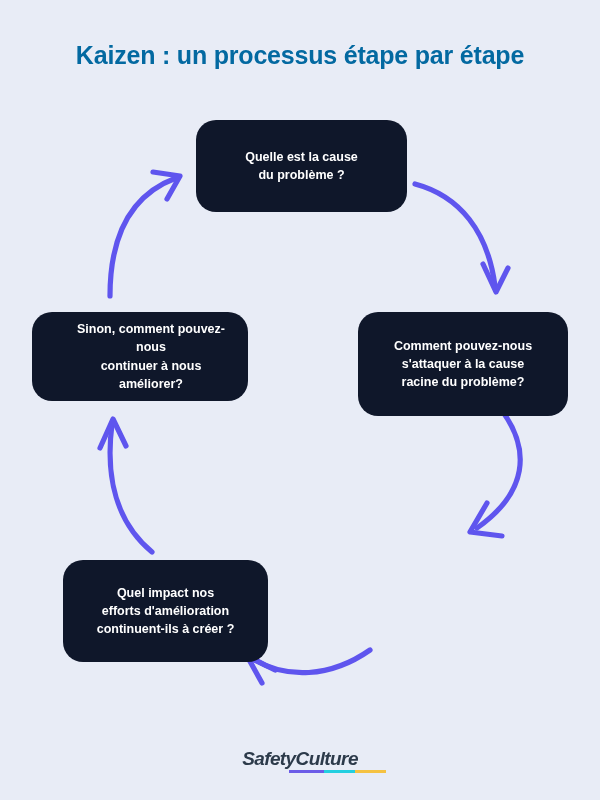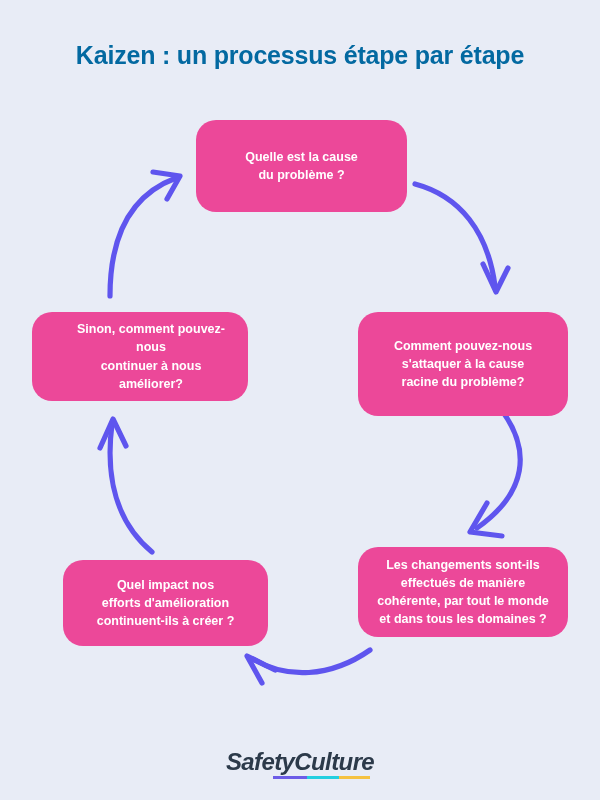--- a/index.html
+++ b/index.html
@@ -25,38 +25,38 @@
     top: 41px;
     width: 600px;
     text-align: center;
     font-size: 25px;
     font-weight: bold;
     color: #0369a1;
     letter-spacing: -0.2px;
   }
   .node {
     position: absolute;
-    background: #ec4899;
+    background: #0f172a;
     border-radius: 20px;
     color: #ffffff;
     font-size: 12.5px;
     font-weight: bold;
     line-height: 1.45;
     text-align: center;
     display: flex;
     align-items: center;
     justify-content: center;
     padding: 6px 14px;
     box-sizing: border-box;
     white-space: pre-line;
   }
   #node-0 { left: 196px; top: 120px;  width: 211px; height: 92px; }
   #node-1 { left: 358px; top: 312px;  width: 210px; height: 104px; }
   #node-2 { left: 358px; top: 547px;  width: 210px; height: 90px; }
-  #node-3 { left: 63px;  top: 560px;  width: 205px; height: 86px; }
+  #node-3 { left: 63px;  top: 560px;  width: 205px; height: 102px; }
   #node-4 { left: 32px;  top: 312px;  width: 216px; height: 89px; padding-left: 36px; }
 
   #arrows {
     position: absolute;
     left: 0;
     top: 0;
     width: 600px;
     height: 800px;
     pointer-events: none;
   }
@@ -78,21 +78,21 @@
   .logo {
     position: absolute;
     left: 0;
     top: 748px;
     width: 600px;
     text-align: center;
   }
   .logo-inner {
     display: inline-block;
     position: relative;
-    font-size: 24px;
+    font-size: 19px;
     font-weight: bold;
     font-style: italic;
     color: #2c3a4a;
     letter-spacing: -0.6px;
   }
   .logo-underline {
     position: absolute;
     left: 47px;
     bottom: -3px;
     width: 97px;
@@ -137,24 +137,20 @@
       <path class="arrow-path" d="M 110 296 C 110 232 133 194 176 178"></path>
       <path class="arrow-head" d="M 153 172 L 180 176 L 167 199"></path>
     </g>
   </svg>
 
   <div class="node" id="node-0">Quelle est la cause
 du problème ?</div>
   <div class="node" id="node-1">Comment pouvez-nous
 s'attaquer à la cause
 racine du problème?</div>
-  <div class="node" id="node-2">Les changements sont-ils
-effectués de manière
-cohérente, par tout le monde
-et dans tous les domaines ?</div>
   <div class="node" id="node-3">Quel impact nos
 efforts d'amélioration
 continuent-ils à créer ?</div>
   <div class="node" id="node-4">Sinon, comment pouvez-nous
 continuer à nous améliorer?</div>
 
   <div class="logo">
     <span class="logo-inner"><span>Safety</span><span>Culture</span><span class="logo-underline">
           <span class="seg seg-1"></span>
           <span class="seg seg-2"></span>

